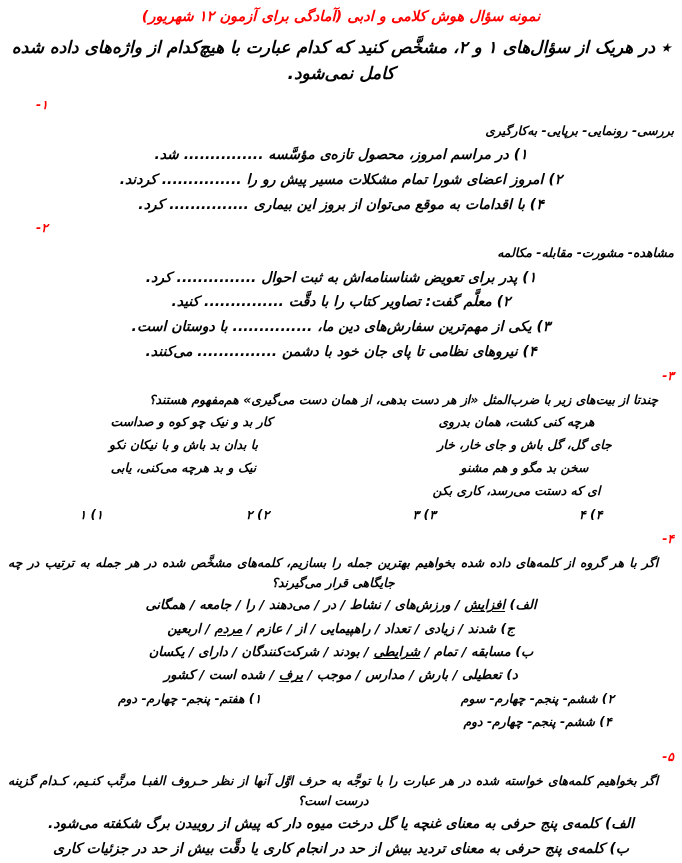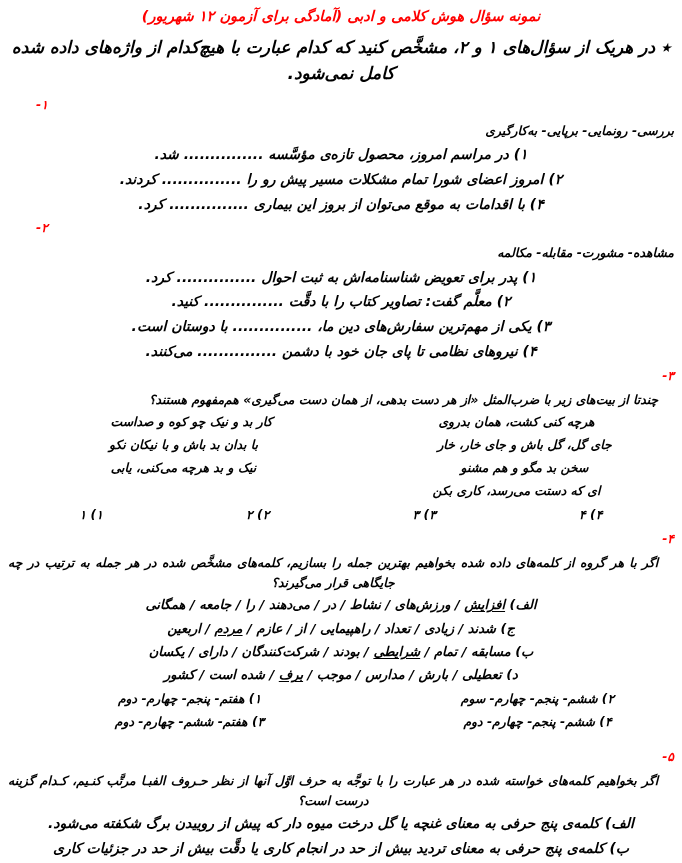--- a/index.html
+++ b/index.html
@@ -249,21 +249,20 @@
     <div class="group-line">
       <span>د) </span><span>تعطیلی / بارش / مدارس / موجب / </span><u>برف</u><span> / شده است / کشور</span>
     </div>
     <div class="opts-grid2">
       <div class="grow">
         <span class="gopt left">۲) ششم- پنجم- چهارم- سوم</span>
         <span class="gopt right">۱) هفتم- پنجم- چهارم- دوم</span>
       </div>
       <div class="grow">
         <span class="gopt left">۴) ششم- پنجم- چهارم- دوم</span>
-        <span class="gopt right">۳) هفتم- ششم- چهارم- دوم</span>
       </div>
     </div>
   </div>
 
   <div class="spacer-md"></div>
 
   <div class="qblock">
     <div class="qhead">
       <span class="qnum">۵-</span>
       <span class="qtext">اگر بخواهیم کلمه‌های خواسته شده در هر عبارت را با توجَّه به حرف اوَّل آنها از نظر حـروف الفبـا مرتَّب کنـیم، کـدام گزینه درست است؟</span>

